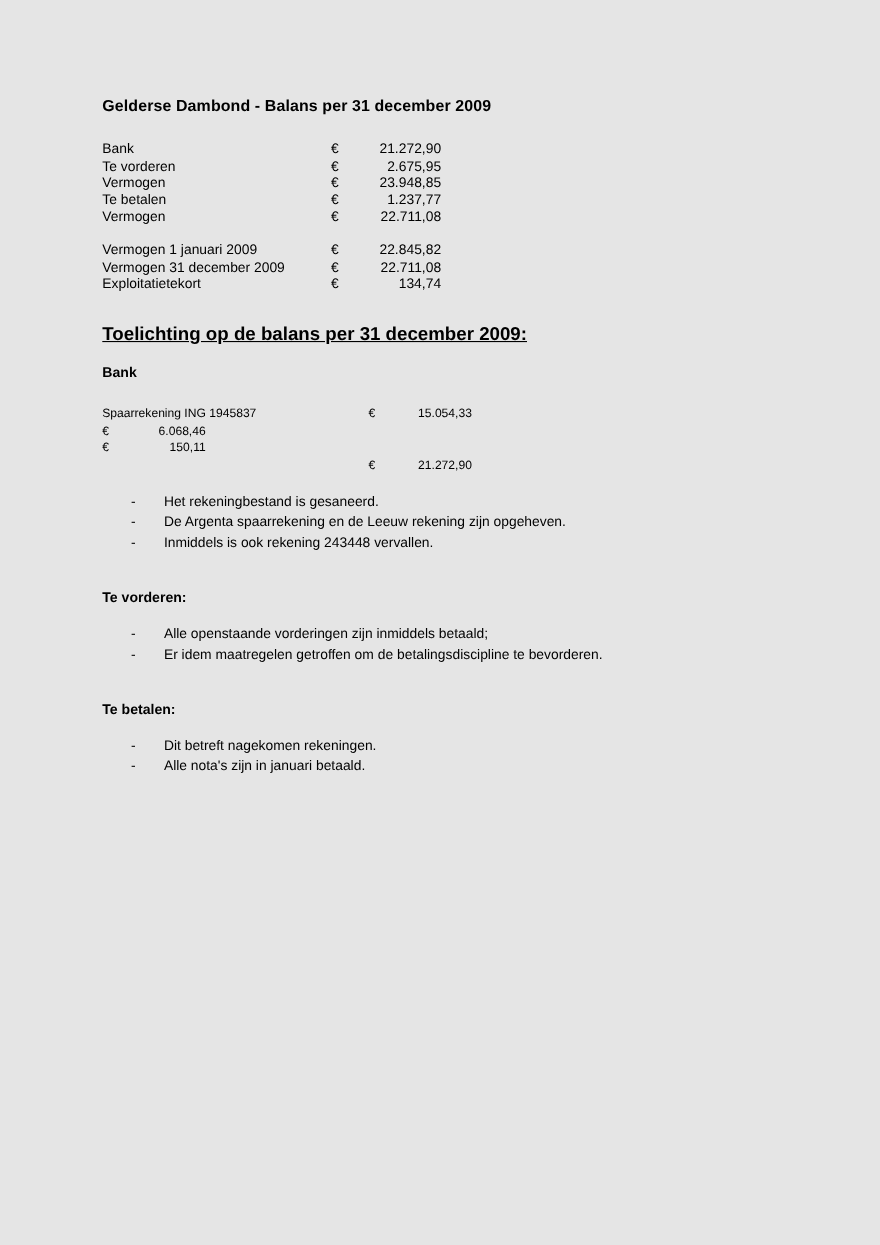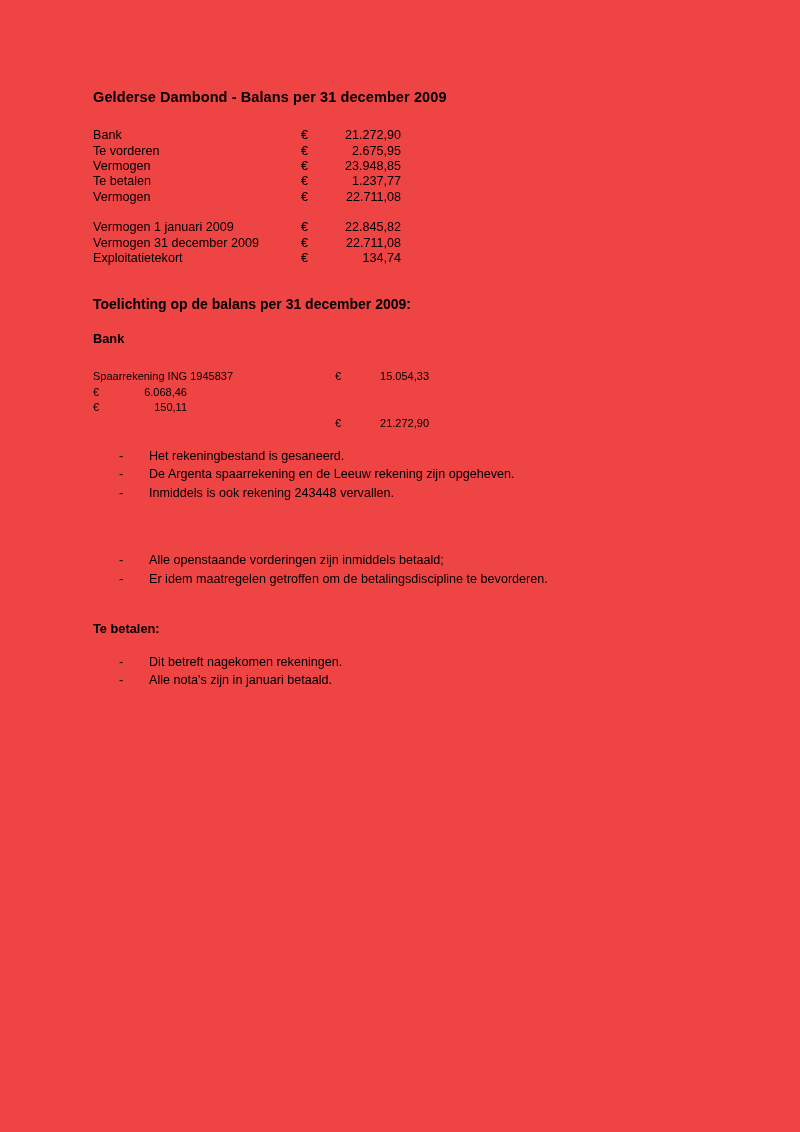--- a/index.html
+++ b/index.html
@@ -14,21 +14,21 @@
     color: #000000;
     position: relative;
     overflow: hidden;
   }
   .page {
     position: absolute;
     left: 0;
     top: 0;
     width: 800px;
     height: 1132px;
-    background: #ef4444;
+    background: #e5e5e5;
   }
   .content {
     position: absolute;
     left: 93px;
     top: 88px;
     width: 620px;
   }
   .doc-title {
     font-size: 14.5px;
     font-weight: bold;
@@ -53,22 +53,23 @@
     flex: 0 0 16px;
   }
   .row .amt {
     width: 84px;
     flex: 0 0 84px;
     text-align: right;
   }
   .gap-sm { height: 15px; }
   .gap-block { height: 30px; }
   .section-heading {
-    font-size: 14px;
+    font-size: 17px;
     font-weight: bold;
+    text-decoration: underline;
     margin: 0;
     line-height: 16px;
   }
   .sub-heading {
     font-size: 12.8px;
     font-weight: bold;
     margin: 0;
     line-height: 16px;
   }
   .bank-rows {
@@ -206,20 +207,21 @@
         <span class="txt">De Argenta spaarrekening en de Leeuw rekening zijn opgeheven.</span>
       </li>
       <li>
         <span class="dash">-</span>
         <span class="txt">Inmiddels is ook rekening 243448 vervallen.</span>
       </li>
     </ul>
 
     <div style="height:33px"></div>
 
+    <h3 class="sub-heading">Te vorderen:</h3>
 
     <div style="height:16px"></div>
 
     <ul class="bullets">
       <li>
         <span class="dash">-</span>
         <span class="txt">Alle openstaande vorderingen zijn inmiddels betaald;</span>
       </li>
       <li>
         <span class="dash">-</span>

